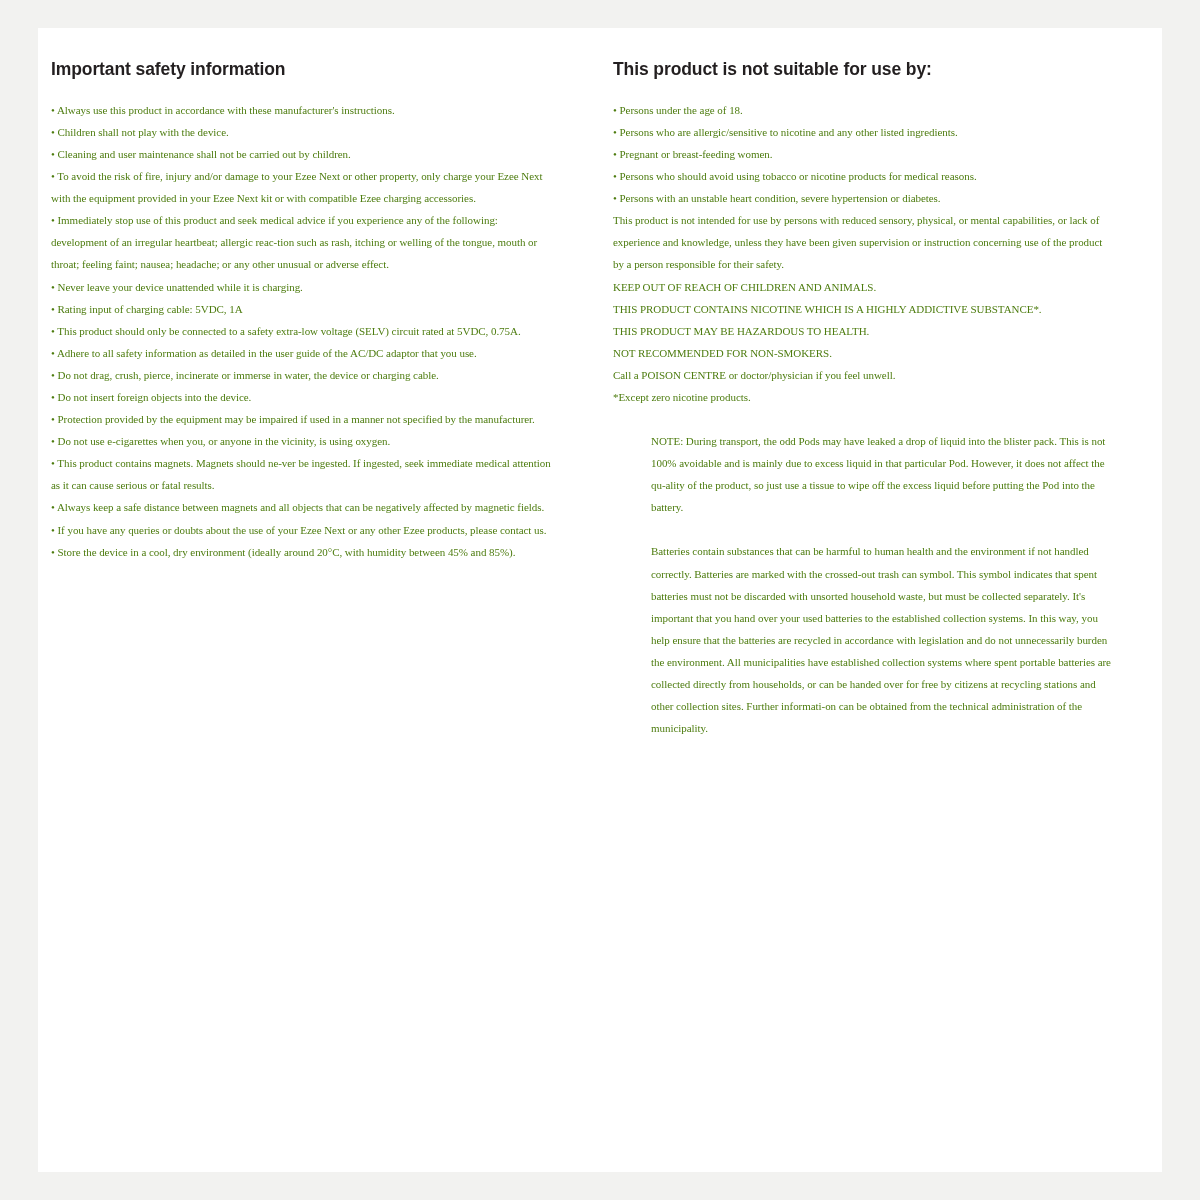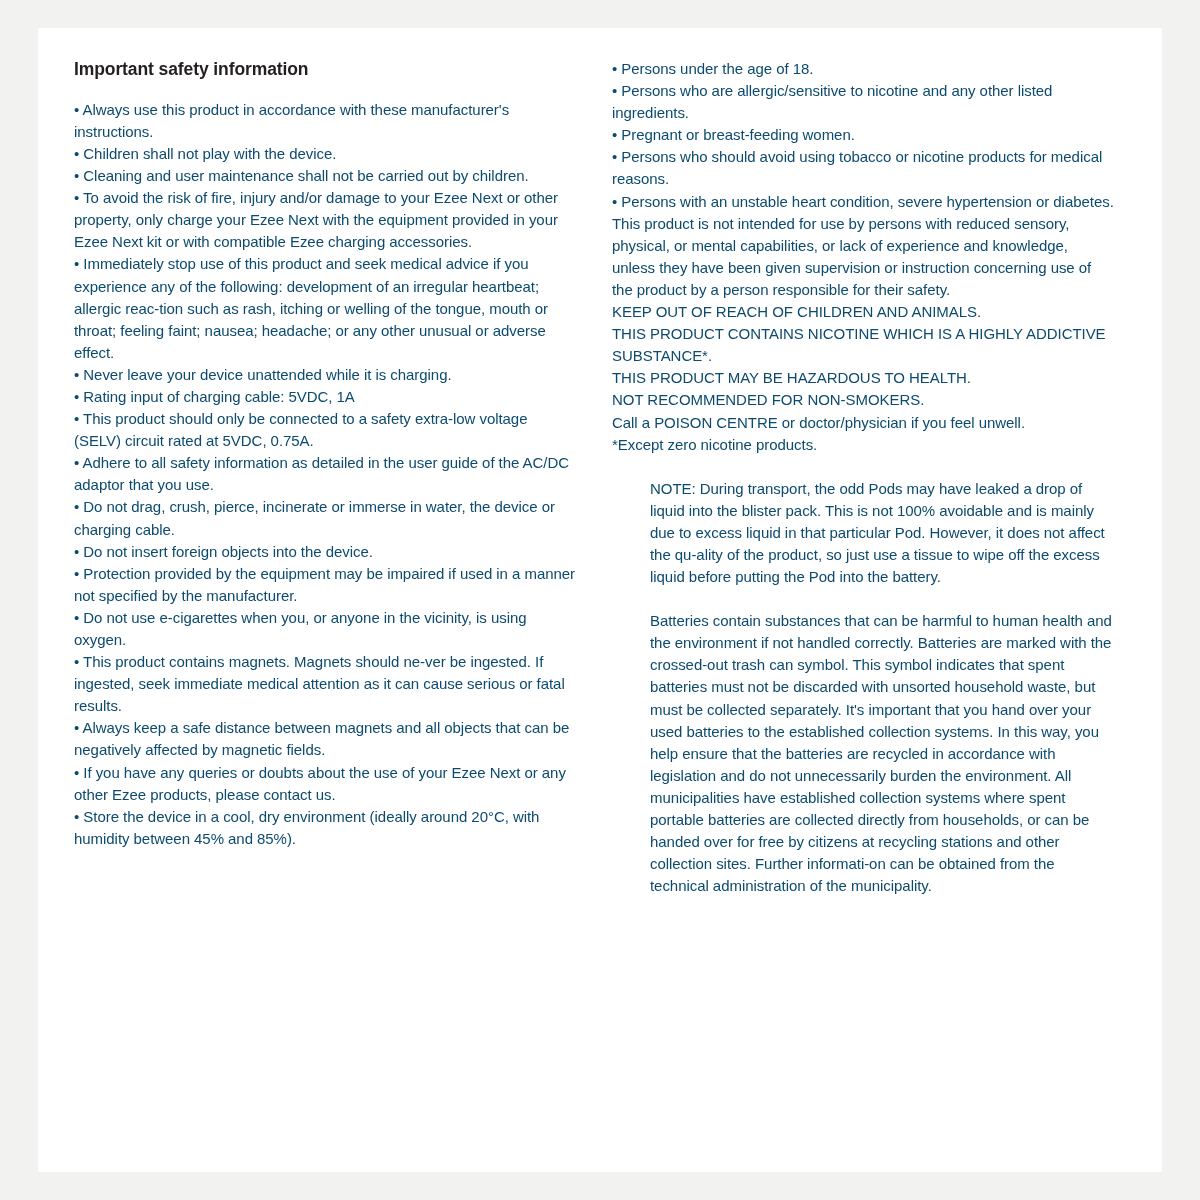--- a/index.html
+++ b/index.html
@@ -17,43 +17,44 @@
   .page {
     position: absolute;
     left: 38px;
     top: 28px;
     width: 1124px;
     height: 1144px;
     background: #ffffff;
   }
   .content {
     position: absolute;
-    left: 36px;
+    left: 13px;
     top: 30px;
     width: 1070px;
     display: flex;
-    gap: 36px;
+    gap: 60px;
   }
   .col {
     width: 502px;
   }
   .col-heading {
     font-size: 17.5px;
     font-weight: bold;
     letter-spacing: -0.1px;
     margin: 0 0 18px 0;
     line-height: 1.3;
     color: #231f20;
   }
   .block {
-    font-size: 15px;
+    font-size: 11px;
     line-height: 22.1px;
-    color: #0c4a6e;
+    color: #4d7c0f;
     letter-spacing: -0.05px;
     white-space: pre-wrap;
+    font-family: Liberation Serif, serif;
   }
   .block + .block {
     margin-top: 22px;
     margin-left: 38px;
   }
   .left-list {
     margin-top: 2px;
   }
 </style>
 </head>
@@ -77,20 +78,21 @@
 • Do not insert foreign objects into the device.
 • Protection provided by the equipment may be impaired if used in a manner not specified by the manufacturer.
 • Do not use e-cigarettes when you, or anyone in the vicinity, is using oxygen.
 • This product contains magnets. Magnets should ne-ver be ingested. If ingested, seek immediate medical attention as it can cause serious or fatal results.
 • Always keep a safe distance between magnets and all objects that can be negatively affected by magnetic fields.
 • If you have any queries or doubts about the use of your Ezee Next or any other Ezee products, please contact us.
 • Store the device in a cool, dry environment (ideally around 20°C, with humidity between 45% and 85%).</div>
     </div>
 
     <div class="col">
+      <h2 class="col-heading">This product is not suitable for use by:</h2>
       <div class="block">• Persons under the age of 18.
 • Persons who are allergic/sensitive to nicotine and any other listed ingredients.
 • Pregnant or breast-feeding women.
 • Persons who should avoid using tobacco or nicotine products for medical reasons.
 • Persons with an unstable heart condition, severe hypertension or diabetes.
 This product is not intended for use by persons with reduced sensory, physical, or mental capabilities, or lack of experience and knowledge, unless they have been given supervision or instruction concerning use of the product by a person responsible for their safety.
 KEEP OUT OF REACH OF CHILDREN AND ANIMALS.
 THIS PRODUCT CONTAINS NICOTINE WHICH IS A HIGHLY ADDICTIVE SUBSTANCE*.
 THIS PRODUCT MAY BE HAZARDOUS TO HEALTH.
 NOT RECOMMENDED FOR NON-SMOKERS.

